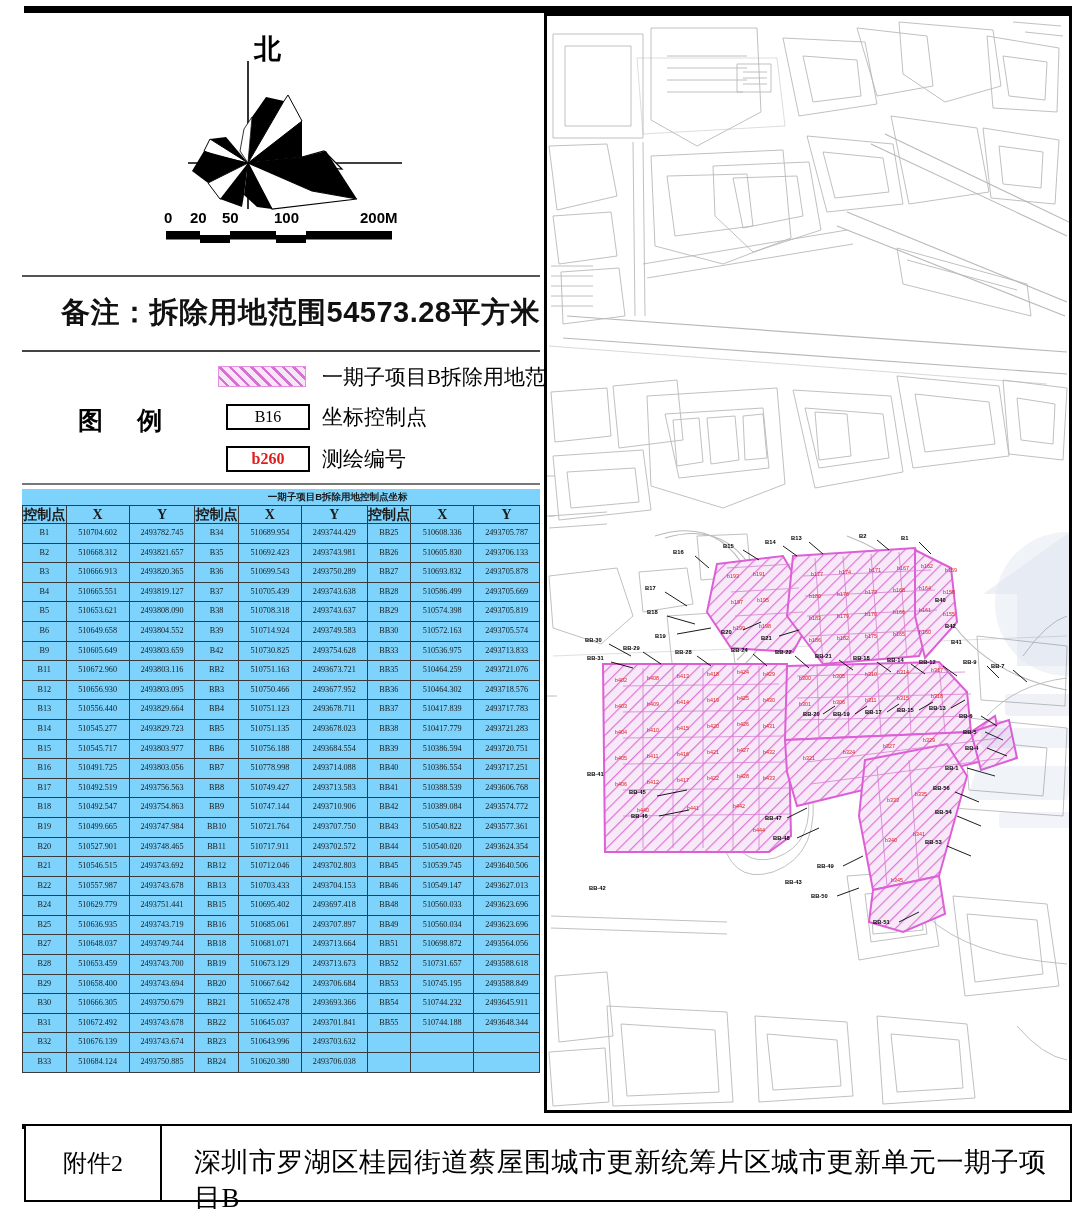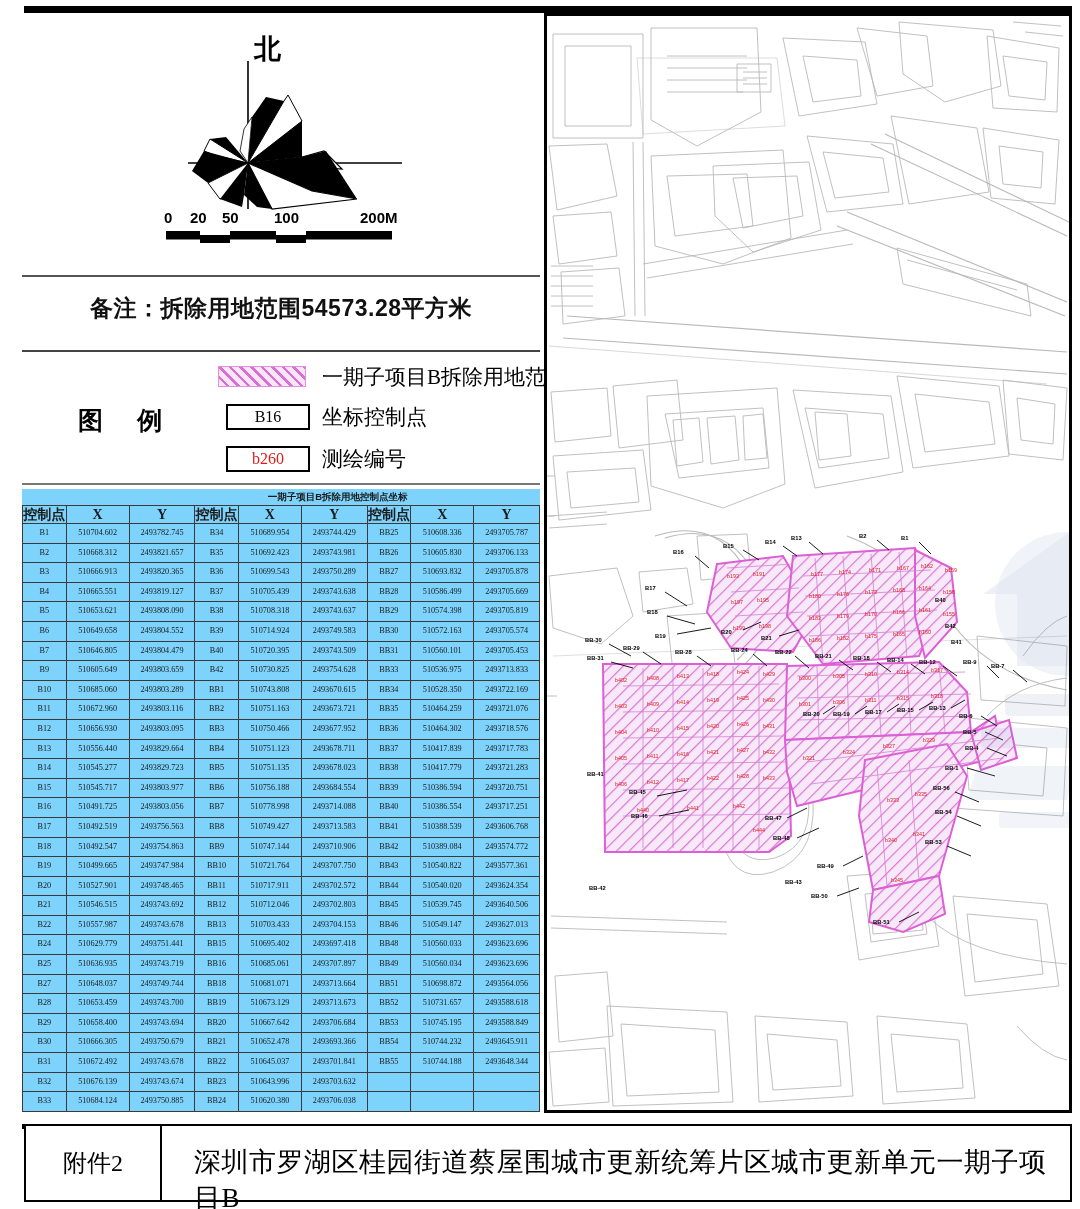--- a/index.html
+++ b/index.html
@@ -40,23 +40,23 @@
   }
   #compass-svg { position: absolute; left: 130px; top: 46px; }
   #scale-svg  { position: absolute; left: 140px; top: 196px; }
 
   
   #note-sep {
     position: absolute; left: 0; top: 262px; width: 518px; height: 2px; background: #555;
   }
   #note-text {
     position: absolute; left: 0; top: 280px; width: 518px;
-    text-align: center;
+    text-align: right;
     font-family: "Liberation Sans", sans-serif;
-    font-weight: bold; font-size: 23px; color: #111;
+    font-weight: bold; font-size: 29px; color: #111;
     letter-spacing: 0.5px;
   }
   #legend-sep {
     position: absolute; left: 0; top: 337px; width: 518px; height: 2px; background: #444;
   }
 
   
   #legend-block { position: absolute; left: 0; top: 345px; width: 518px; height: 128px; }
   #legend-title {
     position: absolute; left: 56px; top: 46px;
@@ -78,21 +78,21 @@
       #f7e6f7;
   }
   .legend-box {
     position: absolute; left: 8px; top: 0;
     width: 84px; height: 26px;
     border: 2.5px solid #000; background: #fff;
     text-align: center; line-height: 22px;
     font-family: "Liberation Serif", serif;
     font-size: 16px;
   }
-  .legend-box.red { color: #e01b1b; font-weight: normal; }
+  .legend-box.red { color: #e01b1b; font-weight: bold; }
   .legend-text {
     position: absolute; left: 104px; top: 0;
     font-family: "Liberation Serif", serif;
     font-size: 21px; color: #000; line-height: 26px;
     white-space: nowrap;
   }
   #legend-sep2 {
     position: absolute; left: 0; top: 470px; width: 518px; height: 2px; background: #777;
   }
 
@@ -330,51 +330,29 @@
               <td class="c-x">510649.658</td>
               <td class="c-y">2493804.552</td>
               <td class="c-id">B39</td>
               <td class="c-x">510714.924</td>
               <td class="c-y">2493749.583</td>
               <td class="c-id">BB30</td>
               <td class="c-x">510572.163</td>
               <td class="c-y">2493705.574</td>
             </tr>
             <tr>
-              <td class="c-id">B7</td>
-              <td class="c-x">510646.805</td>
-              <td class="c-y">2493804.479</td>
-              <td class="c-id">B40</td>
-              <td class="c-x">510720.395</td>
-              <td class="c-y">2493743.509</td>
-              <td class="c-id">BB31</td>
-              <td class="c-x">510560.101</td>
-              <td class="c-y">2493705.453</td>
-            </tr>
-            <tr>
               <td class="c-id">B9</td>
               <td class="c-x">510605.649</td>
               <td class="c-y">2493803.659</td>
               <td class="c-id">B42</td>
               <td class="c-x">510730.825</td>
               <td class="c-y">2493754.628</td>
               <td class="c-id">BB33</td>
               <td class="c-x">510536.975</td>
               <td class="c-y">2493713.833</td>
-            </tr>
-            <tr>
-              <td class="c-id">B10</td>
-              <td class="c-x">510685.060</td>
-              <td class="c-y">2493803.289</td>
-              <td class="c-id">BB1</td>
-              <td class="c-x">510743.808</td>
-              <td class="c-y">2493670.615</td>
-              <td class="c-id">BB34</td>
-              <td class="c-x">510528.350</td>
-              <td class="c-y">2493722.169</td>
             </tr>
             <tr>
               <td class="c-id">B11</td>
               <td class="c-x">510672.960</td>
               <td class="c-y">2493803.116</td>
               <td class="c-id">BB2</td>
               <td class="c-x">510751.163</td>
               <td class="c-y">2493673.721</td>
               <td class="c-id">BB35</td>
               <td class="c-x">510464.259</td>

